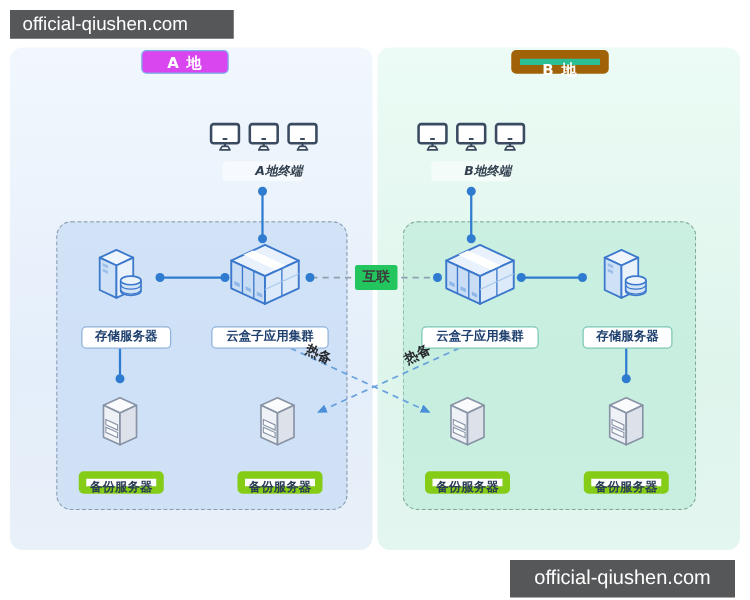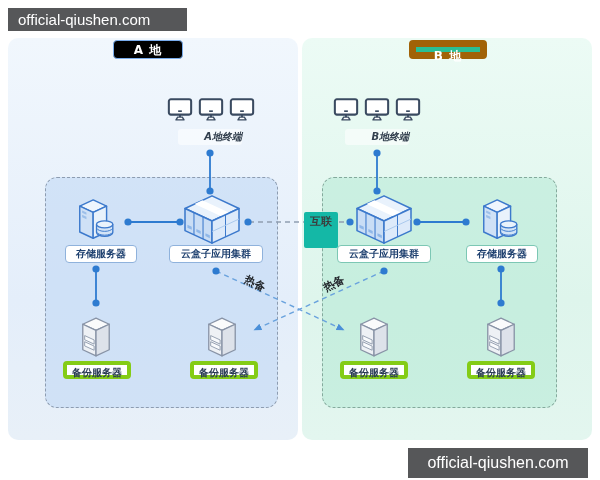--- a/index.html
+++ b/index.html
@@ -18,21 +18,21 @@
   .panel-b { left:302px; background:linear-gradient(180deg,#ecfbf5 0%,#def5ec 65%,#e3f6ef 100%); }
 
   
   .dbox { position:absolute; top:177px; height:231px; border-radius:12px; z-index:2; }
   .dbox-a { left:45px;  width:233px; border:1.5px dashed #8d9cb0; background:rgba(186,212,244,0.50); }
   .dbox-b { left:322px; width:235px; border:1.5px dashed #84a99c; background:rgba(166,229,204,0.42); }
 
   
   .badge { position:absolute; top:40px; height:19px; z-index:5; color:#ffffff; font-size:12px; font-weight:bold;
            text-align:center; line-height:18px; border-radius:4px; letter-spacing:1px; }
-  .badge-a { left:113px; width:70px; background:#000000; border:1px solid #79acec; }
+  .badge-a { left:113px; width:70px; background:#d946ef; border:1px solid #79acec; }
   .badge-b { left:409px; width:78px; background:#2abf94; border:7px solid #a16207; }
 
   
   .terms { position:absolute; top:97px; display:flex; gap:5px; z-index:4; }
   .terms-a { left:167px; }
   .terms-b { left:333px; }
   .terms svg { width:26px; height:25px; display:block; }
   .tlabel { position:absolute; top:129px; width:64px; z-index:4; text-align:right;
             font-size:10px; font-weight:bold; color:#33404f;
             background:rgba(255,255,255,0.55); border-radius:3px; padding:1px 0;font-style:italic; }
@@ -49,37 +49,37 @@
   .ic-cluster-b { left:353px; top:193px; width:62px; height:54px; }
   .ic-storage-a { left:73px;  top:198px; width:48px; height:46px; }
   .ic-storage-b { left:477px; top:198px; width:48px; height:46px; }
   .ic-backup-a1 { left:79px;  top:316px; width:34px; height:42px; }
   .ic-backup-a2 { left:205px; top:316px; width:34px; height:42px; }
   .ic-backup-b1 { left:357px; top:316px; width:34px; height:42px; }
   .ic-backup-b2 { left:484px; top:316px; width:34px; height:42px; }
 
   
   .nlabel { position:absolute; z-index:5; height:18px; background:#ffffff; border-radius:4px;
-            font-size:10px; font-weight:bold; color:#1e406f; text-align:center; line-height:16px; }
+            font-size:10px; font-weight:bold; color:#1e406f; text-align:center; line-height:16px;margin-top:16px; }
   .bd-a { border:1px solid #8fb2dc; }
   .bd-b { border:1px solid #7cc7b4; }
-  .bd-g { border:4px solid #84cc16; color:#2b3c55; }
+  .bd-g { border:6px solid #84cc16; color:#2b3c55; }
   .lb-storage-a { left:65px;  top:245px; width:72px; }
   .lb-cluster-a { left:169px; top:245px; width:94px; }
   .lb-cluster-b { left:337px; top:245px; width:94px; }
   .lb-storage-b { left:466px; top:245px; width:72px; }
   .lb-backup-a1 { left:63px;  top:361px; width:68px; }
   .lb-backup-a2 { left:190px; top:361px; width:68px; }
   .lb-backup-b1 { left:340px; top:361px; width:68px; }
   .lb-backup-b2 { left:467px; top:361px; width:68px; }
 
   
-  .ilabel { position:absolute; left:284px; top:212px; width:34px; height:36px; z-index:6;
-            background:#14b8a6; color:#3c3c3c; font-size:11px; font-weight:bold;
-            text-align:center; line-height:20px; border-radius:2px;margin-left:20px; }
+  .ilabel { position:absolute; left:284px; top:212px; width:34px; height:20px; z-index:6;
+            background:#22c55e; color:#3c3c3c; font-size:11px; font-weight:bold;
+            text-align:center; line-height:20px; border-radius:2px; }
   .hot { position:absolute; z-index:6; font-size:11px; font-weight:bold; color:#25292e; white-space:nowrap; }
   .hot-a { left:244px; top:276px; transform:rotate(26deg); }
   .hot-b { left:323px; top:276px; transform:rotate(-26deg); }
 </style>
 </head>
 <body>
 
 <svg width="0" height="0" style="position:absolute" aria-hidden="true">
   <defs>
     <symbol id="sym-monitor" viewBox="0 0 28 26">

